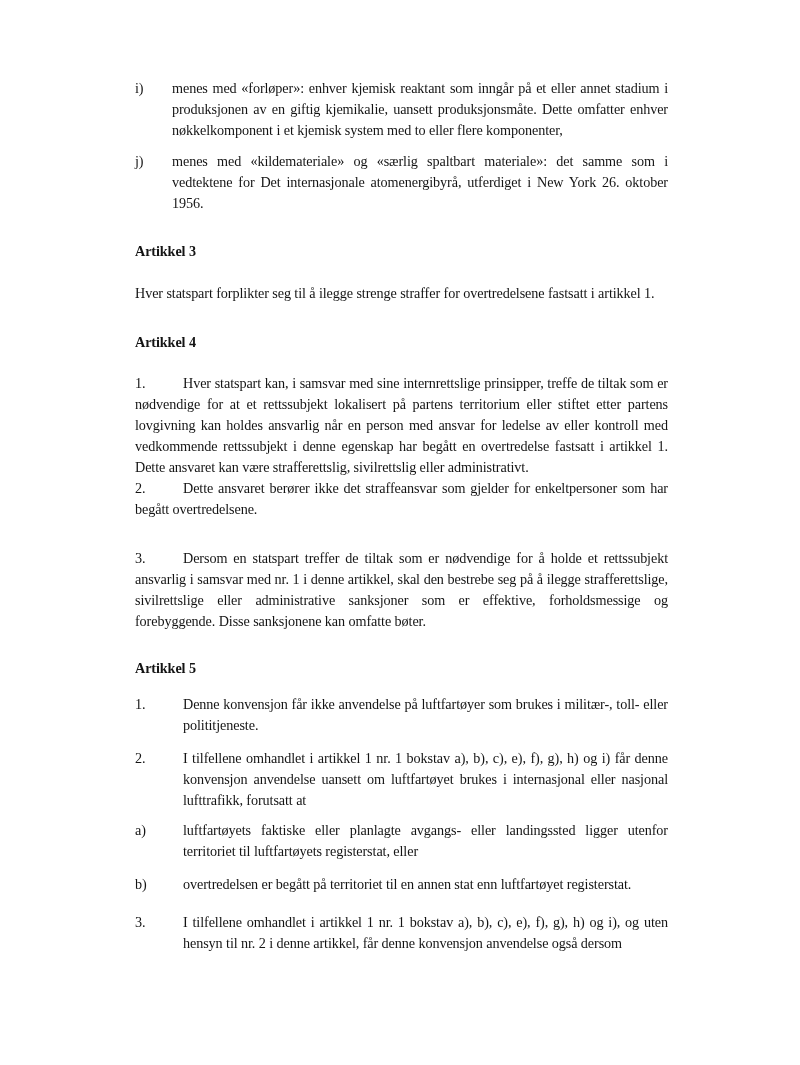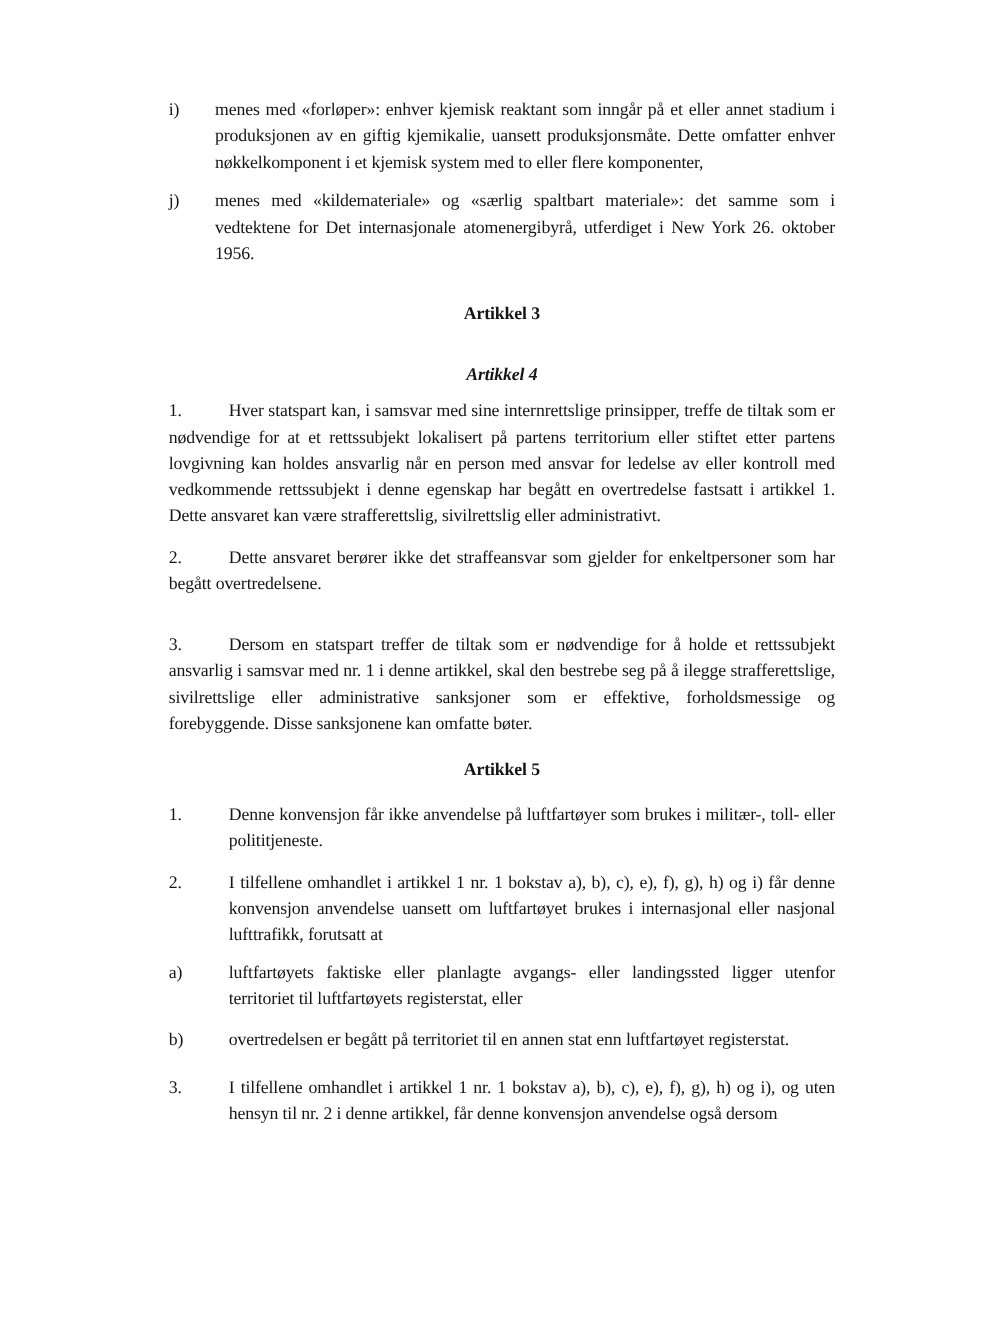--- a/index.html
+++ b/index.html
@@ -39,35 +39,34 @@
   .def-item .label {
     position: absolute;
     left: 0;
     top: 0;
   }
   .def-item + .def-item {
     margin-top: 10px;
   }
   
   .heading {
-    text-align: center;
     font-weight: bold;
   }
   .heading.h-a3 { margin-top: 27px; margin-bottom: 21px; }
-  .heading.h-a4 { margin-top: 28px; margin-bottom: 8px; font-style: italic; }
-  .heading.h-a5 { margin-top: 16px; margin-bottom: 15px; }
+  .heading.h-a4 { margin-top: 28px; margin-bottom: 20px; }
+  .heading.h-a5 { margin-top: 26px; margin-bottom: 15px; }
   
   .paragraph { margin: 0; }
   
   .numpara { margin: 0; }
   .numpara .num {
     display: inline-block;
     width: 48px;
   }
-  .numpara + .numpara { margin-top: 12px; }
+  .numpara + .numpara { }
   .numpara.np-3 { margin-top: 28px; }
   
   .a5-item {
     position: relative;
     padding-left: 48px;
   }
   .a5-item .label {
     position: absolute;
     left: 0;
     top: 0;
@@ -87,20 +86,21 @@
       <span class="label">i)</span>
       <span>menes med «forløper»: enhver kjemisk reaktant som inngår på et eller annet stadium i produksjonen av en giftig kjemikalie, uansett produksjonsmåte. Dette omfatter enhver nøkkelkomponent i et kjemisk system med to eller flere komponenter,</span>
     </div>
 
     <div class="def-item">
       <span class="label">j)</span>
       <span>menes med «kildemateriale» og «særlig spaltbart materiale»: det samme som i vedtektene for Det internasjonale atomenergibyrå, utferdiget i New York 26. oktober 1956.</span>
     </div>
 
     <div class="heading h-a3">Artikkel 3</div>
+    <p class="paragraph">Hver statspart forplikter seg til å ilegge strenge straffer for overtredelsene fastsatt i artikkel 1.</p>
 
     <div class="heading h-a4">Artikkel 4</div>
 
     <p class="numpara np-1">
       <span class="num">1.</span><span>Hver statspart kan, i samsvar med sine internrettslige prinsipper, treffe de tiltak som er nødvendige for at et rettssubjekt lokalisert på partens territorium eller stiftet etter partens lovgivning kan holdes ansvarlig når en person med ansvar for ledelse av eller kontroll med vedkommende rettssubjekt i denne egenskap har begått en overtredelse fastsatt i artikkel 1. Dette ansvaret kan være strafferettslig, sivilrettslig eller administrativt.</span>
     </p>
 
     <p class="numpara np-2">
       <span class="num">2.</span><span>Dette ansvaret berører ikke det straffeansvar som gjelder for enkeltpersoner som har begått overtredelsene.</span>
     </p>

